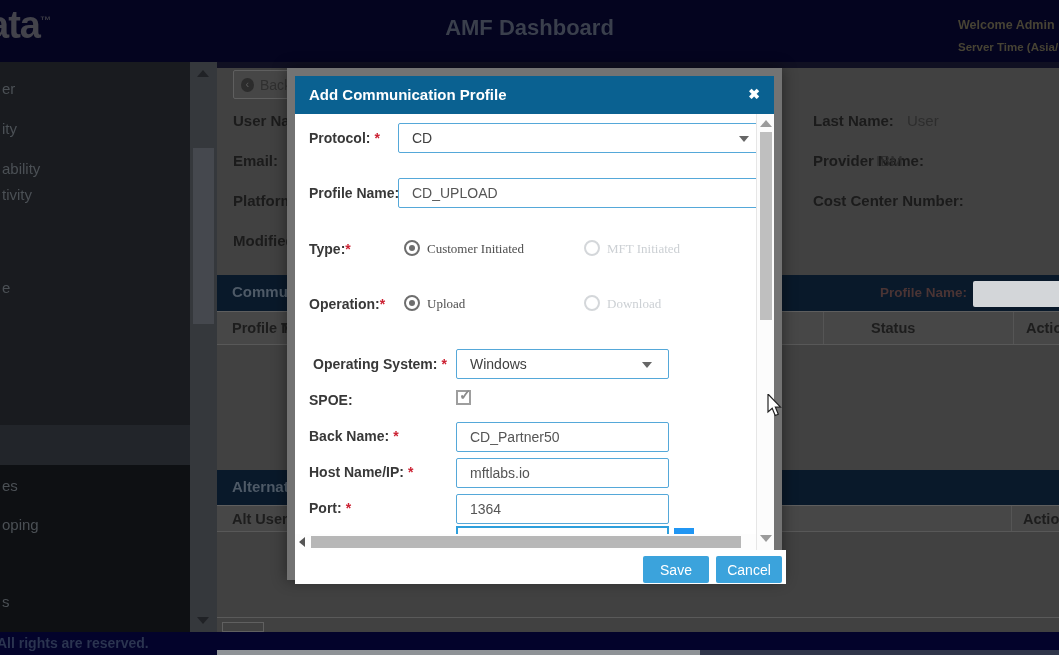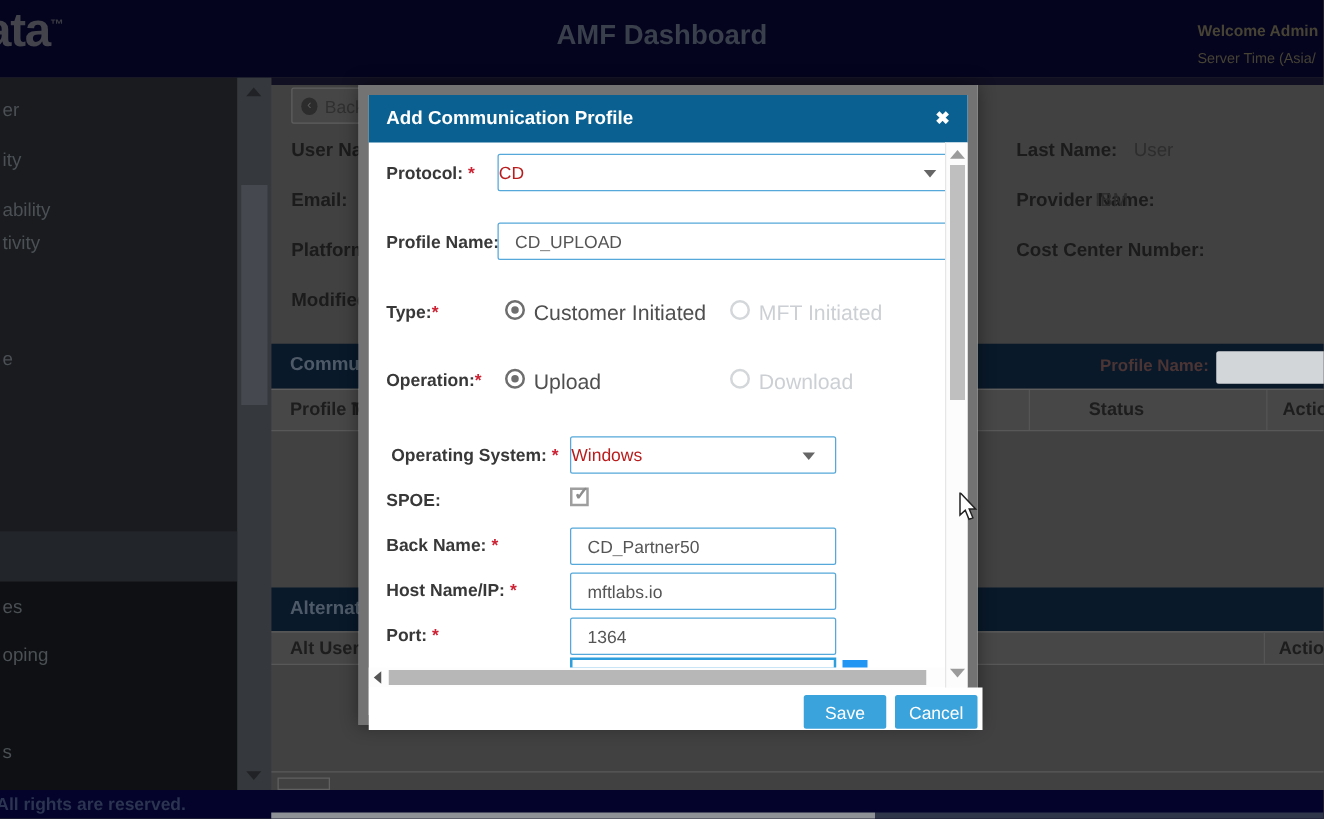--- a/index.html
+++ b/index.html
@@ -5,21 +5,21 @@
   * { margin:0; padding:0; box-sizing:border-box; }
   html,body { width:1059px; height:655px; overflow:hidden; }
   body { position:relative; background:#414141; font-family:"Liberation Sans", sans-serif; }
 
   
   .app-header { position:absolute; left:0; top:0; width:1059px; height:62px; background:#04041f; overflow:hidden; z-index:3; }
   .logo { position:absolute; left:-12px; top:4px; font-size:38px; font-weight:bold; color:#43434b; letter-spacing:-1px; }
   .logo sup { font-size:11px; color:#3b3b44; }
   .app-title { position:absolute; left:0; right:0; top:15px; text-align:center; font-size:22px; font-weight:bold; color:#3a3f4c; }
   .hdr-welcome { position:absolute; left:958px; top:18px; font-size:12.5px; font-weight:bold; color:#474334; white-space:nowrap; }
-  .hdr-server { position:absolute; left:958px; top:41px; font-size:11.5px; font-weight:normal; color:#474334; white-space:nowrap; }
+  .hdr-server { position:absolute; left:958px; top:41px; font-size:11.5px; font-weight:bold; color:#474334; white-space:nowrap; }
 
   
   .sidebar-base { position:absolute; left:0; top:62px; width:190px; height:403px; background:#191b1f; z-index:2; }
   .sidebar-lower { position:absolute; left:0; top:465px; width:190px; height:167px; background:#0e1013; z-index:2; }
   .sidebar-active { position:absolute; left:0; top:425px; width:190px; height:40px; background:#22252a; z-index:2; }
   .side-item { position:absolute; left:2px; font-size:15px; color:#4b5055; z-index:4; white-space:nowrap; }
 
   .side-scroll { position:absolute; left:190px; top:62px; width:27px; height:570px; background:#35383c; z-index:2; }
   .side-scroll .thumb { position:absolute; left:3px; top:86px; width:21px; height:176px; background:#45484e; }
   .tri-up    { width:0;height:0;border-left:6px solid transparent;border-right:6px solid transparent;border-bottom:7px solid #202226; position:absolute; }
@@ -56,29 +56,29 @@
   
   .modal { position:absolute; left:287px; top:68px; width:495px; height:512px; background:#fff; border:8px solid #737373; z-index:10; box-shadow:0 0 14px rgba(0,0,0,.45); }
   .modal-header { position:absolute; left:0; top:0; right:0; height:38px; background:#0a6191; }
   .modal-title { position:absolute; left:14px; top:10px; font-size:15px; font-weight:bold; color:#fff; }
   .modal-close { position:absolute; right:14px; top:10px; font-size:14px; font-weight:bold; color:#fff; cursor:pointer; }
 
   .m-label { position:absolute; left:14px; font-size:14px; font-weight:bold; color:#383838; white-space:nowrap; }
   .star { color:#cc2233; margin-left:4px; }
   .star.tight { margin-left:0; }
 
-  .m-select { position:absolute; height:30px; border:1px solid #55a8d9; border-radius:2px; background:#fff; font-size:14px; color:#b91c1c; line-height:28px; }
+  .m-select { position:absolute; height:30px; border:1px solid #55a8d9; border-radius:2px; background:#fff; font-size:14px; color:#404040; line-height:28px; padding-left:13px; }
   .m-select .chev { position:absolute; right:16px; top:12px; width:0; height:0; border-left:5px solid transparent; border-right:5px solid transparent; border-top:6px solid #666; }
   .m-input { position:absolute; height:30px; border:1px solid #55a8d9; border-radius:2px; background:#fff; font-size:14px; color:#555; padding-left:13px; font-family:"Liberation Sans", sans-serif; outline:none; }
 
   .radio { position:absolute; width:16px; height:16px; border-radius:50%; background:#fff; }
   .radio.sel { border:2px solid #6e6e6e; }
   .radio.sel::after { content:""; position:absolute; left:3px; top:3px; width:6px; height:6px; border-radius:50%; background:#6e6e6e; }
   .radio.dis { border:2px solid #d4d7da; }
-  .radio-lbl { position:absolute; font-size:17px; white-space:nowrap; }
+  .radio-lbl { position:absolute; font-size:13px; white-space:nowrap;font-family:Liberation Serif, serif; }
   .radio-lbl.en { color:#4f4f4f; }
   .radio-lbl.dis { color:#ccd0d4; }
 
   .cbx { position:absolute; width:15px; height:15px; border:2px solid #9e9e9e; background:#fff; }
   .cbx .tick { position:absolute; left:1px; top:-6px; font-size:15px; font-weight:bold; color:#8c8c8c; }
 
   .partial-input { position:absolute; left:161px; top:450px; width:213px; height:10px; border:2px solid #2e9fdc; background:#fff; }
   .blue-chip { position:absolute; left:379px; top:452px; width:20px; height:8px; background:#2196f3; }
 
   .m-hscroll { position:absolute; left:0; top:458px; width:473px; height:16px; background:#fdfdfd; }

